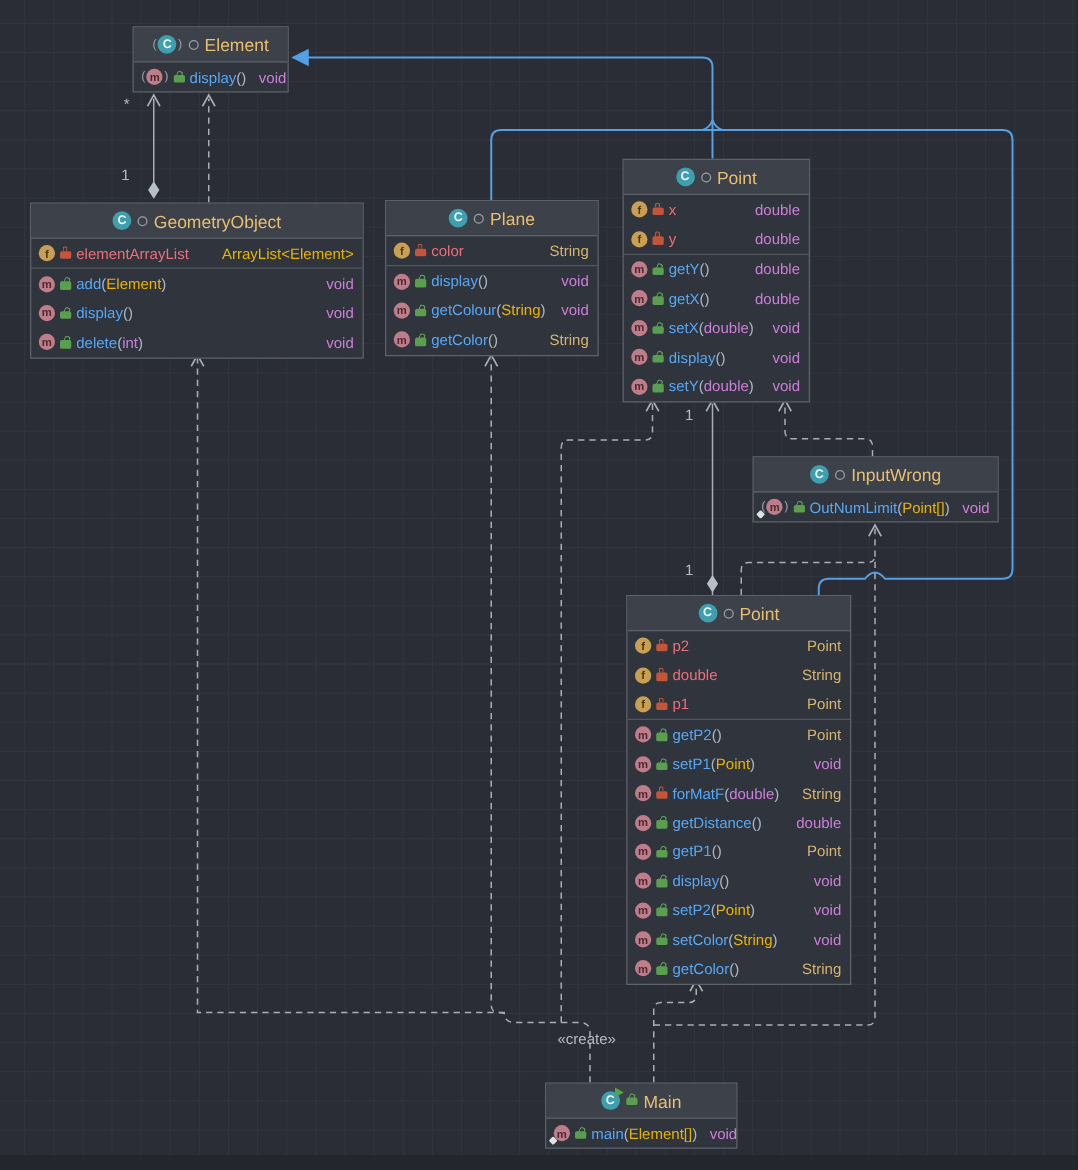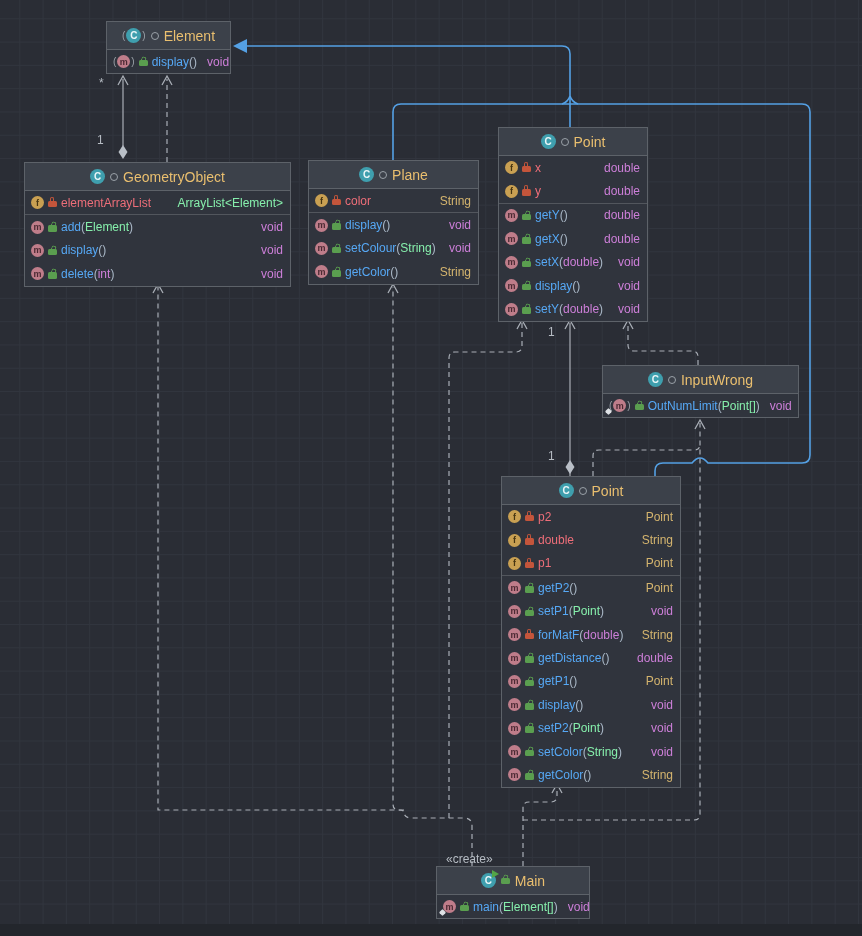--- a/index.html
+++ b/index.html
@@ -49,21 +49,21 @@
     border:1.3px solid;border-bottom:none;border-radius:3px 3px 0 0;box-sizing:border-box;}
   .lock.red{background:var(--lockRed);} .lock.red::before{border-color:var(--lockRed);}
   .lock.green{background:var(--lockGreen);}
   .lock.green::before{border-color:var(--lockGreen);transform:rotate(22deg) translateX(1.5px);}
   .lock.hdr{margin-top:1px;}
   .fname{color:var(--fieldName);}
   .mname{color:var(--methodName);}
   .paren{color:#a9b7c6;}
   .t-primitive{color:var(--primitive);}
   .t-object{color:var(--object);}
-  .t-gray{color:#86efac;}
+  .t-gray{color:#eab308;}
   .mtype{margin-left:auto;padding-left:6px;}
 </style>
 </head>
 <body>
 
 <div id="canvas">
   <svg id="edge-layer" viewBox="0 0 862 936">
       <path d="M238,46 L562,46 Q570,46 570,54 L570,127" class="edge blue solid"></path>
       <path d="M393,160 L393,112 Q393,104 401,104 L802,104 Q810,104 810,112 L810,455 Q810,463 802,463 L708,463 Q700,453 692,463 L663,463 Q655,463 655,471 L655,476" class="edge blue solid"></path>
       <path d="M562,104 Q568,102 570,96 M578,104 Q572,102 570,96" class="edge blue solid"></path>
@@ -88,21 +88,21 @@
       <path d="M552,793 L557,784 L562,793" class="arrow-open"></path>
       <path d="M695,429 L700,420 L705,429" class="arrow-open"></path>
       <polygon points="123,145 127.5,152 123,159 118.5,152" class="diamond"></polygon>
       <polygon points="570,460 574.5,467 570,474 565.5,467" class="diamond"></polygon>
     </svg>
   <div id="label-layer">
       <div class="edge-label" style="left: 99px; top: 76px;">*</div>
       <div class="edge-label" style="left: 97px; top: 133px;">1</div>
       <div class="edge-label" style="left: 548px; top: 325px;">1</div>
       <div class="edge-label" style="left: 548px; top: 449px;">1</div>
-      <div class="edge-label" style="left: 446px; top: 852px;">«create»</div>
+      <div class="edge-label" style="left: 446px; top: 824px;">«create»</div>
     </div>
   <div id="class-layer">
       <div class="uml-class" style="left: 106px; top: 21px; width: 125px;">
         <div class="cls-header">
           <span class="iconwrap parens">
             <span class="ci">C</span>
           </span>
           <span class="vis-circle"></span>
           <span class="cls-title">Element</span>
         </div>
@@ -183,21 +183,21 @@
             </span>
             <span class="lock green"></span>
             <span class="sig"><span class="mname">display</span><span class="paren">(</span><span class="paren">)</span></span>
             <span class="mtype t-primitive">void</span>
           </div>
           <div class="member-row">
             <span class="iconwrap">
               <span class="mi m">m</span>
             </span>
             <span class="lock green"></span>
-            <span class="sig"><span class="mname">setColour</span><span class="paren">(</span><span class="t-gray">String</span><span class="paren">)</span></span>
+            <span class="sig"><span class="mname">getColour</span><span class="paren">(</span><span class="t-gray">String</span><span class="paren">)</span></span>
             <span class="mtype t-primitive">void</span>
           </div>
           <div class="member-row">
             <span class="iconwrap">
               <span class="mi m">m</span>
             </span>
             <span class="lock green"></span>
             <span class="sig"><span class="mname">getColor</span><span class="paren">(</span><span class="paren">)</span></span>
             <span class="mtype t-object">String</span>
           </div>

